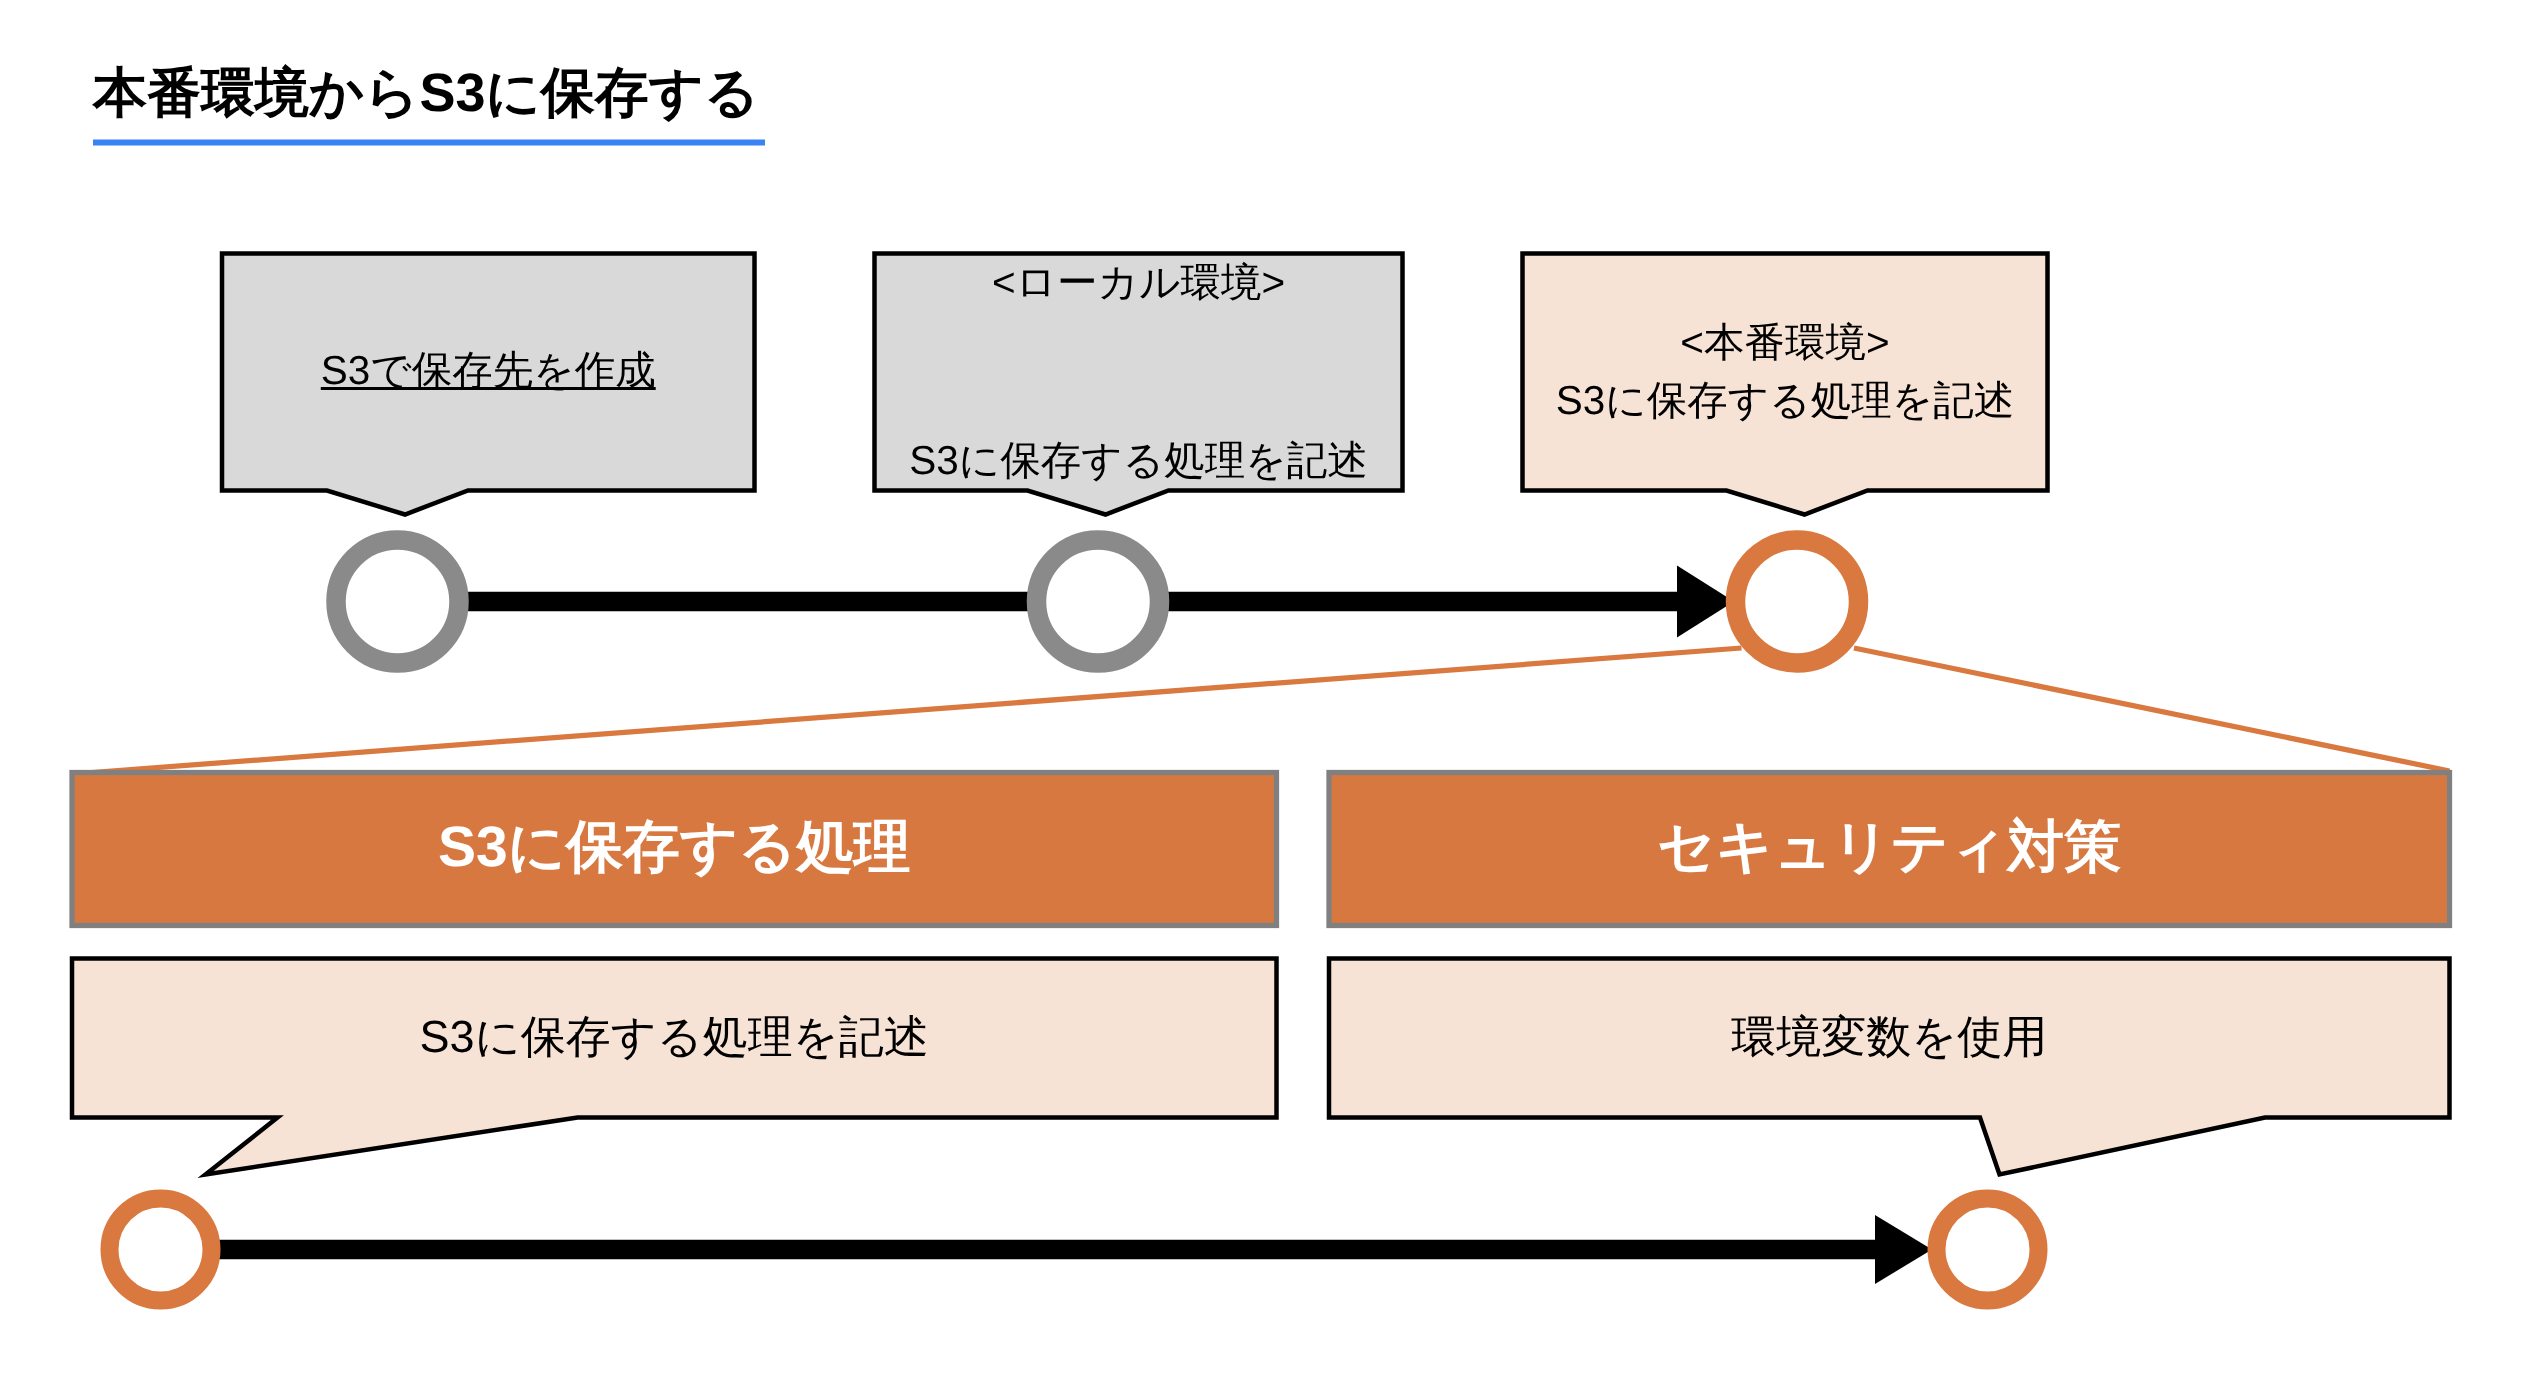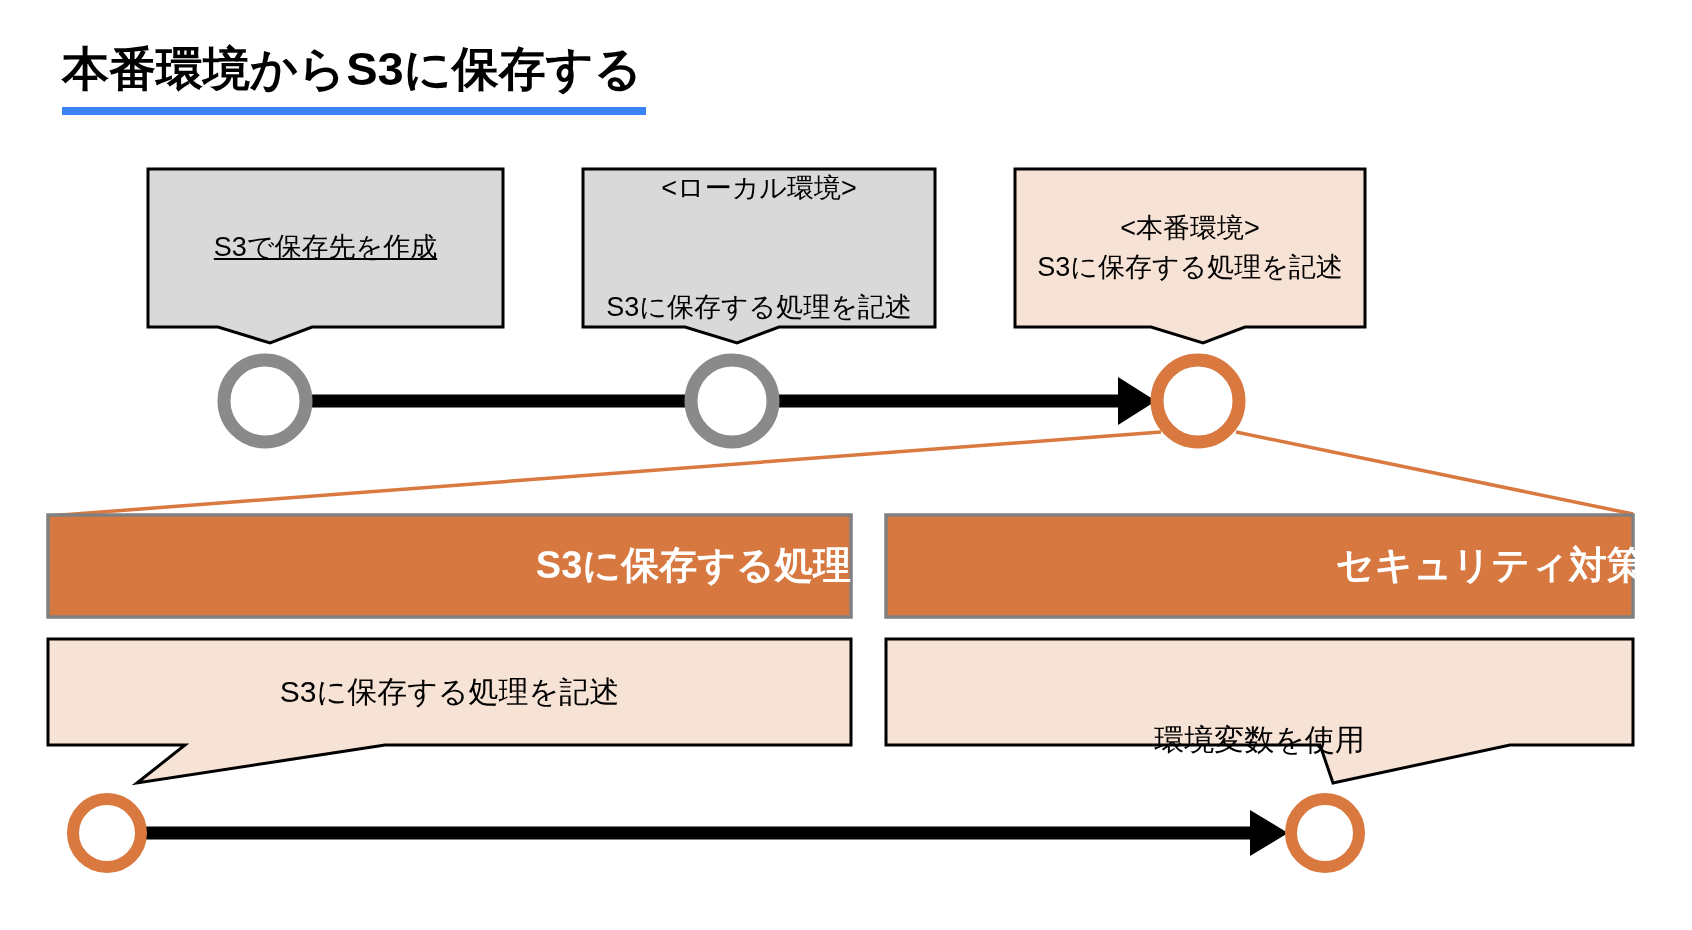--- a/index.html
+++ b/index.html
@@ -8,26 +8,26 @@
     width:1692px;height:930px;
     background:#ffffff;
     font-family:"Liberation Sans","DejaVu Sans",sans-serif;
     color:#000;
     overflow:hidden;
   }
   #shapes{position:absolute;left:0;top:0;width:1692px;height:930px;}
   .label{position:absolute;display:flex;flex-direction:column;align-items:center;justify-content:center;text-align:center;line-height:1.45;}
   .page-title{
     position:absolute;left:62px;top:38px;
-    font-size:47px;font-weight:bold;
-    border-bottom:8px solid #3b82f6;
+    font-size:36px;font-weight:bold;
+    border-bottom:4px solid #3b82f6;
     padding:0 4px 6px 0;
   }
   .bubble-text{font-size:27px;}
-  .bar-text{font-size:38px;font-weight:bold;color:#ffffff;align-items:flex-end;}
+  .bar-text{font-size:38px;font-weight:bold;color:#ffffff;}
   .note-text{font-size:30px;}
 </style>
 </head>
 <body>
 
 <div id="canvas">
 
   <svg id="shapes" viewBox="0 0 1692 930" xmlns="http://www.w3.org/2000/svg">
 
     <line x1="1161" y1="432" x2="48" y2="516" stroke-width="3.5" stroke="#D9783F"></line>
@@ -66,24 +66,24 @@
     <div>S3に保存する処理を記述</div>
   </div>
   <div class="label bubble-text" style="left:1015px;top:169px;width:350px;height:158px;text-align:center;">
     <div>&lt;本番環境&gt;</div>
     <div>S3に保存する処理を記述</div>
   </div>
 
   <div class="label bar-text" style="left:48px;top:515px;width:803px;height:102px;">
     <div>S3に保存する処理</div>
   </div>
-  <div class="label bar-text" style="left:886px;top:515px;width:747px;height:102px;padding-left:12px;">
+  <div class="label bar-text" style="left:886px;top:515px;width:747px;height:102px;">
     <div>セキュリティ対策</div>
   </div>
 
   <div class="label note-text" style="left:48px;top:639px;width:803px;height:106px;">
     <div>S3に保存する処理を記述</div>
   </div>
-  <div class="label note-text" style="left:886px;top:639px;width:747px;height:106px;margin-top:48px;">
+  <div class="label note-text" style="left:886px;top:639px;width:747px;height:106px;">
     <div>環境変数を使用</div>
   </div>
 
 </div>
 
 </body></html>

